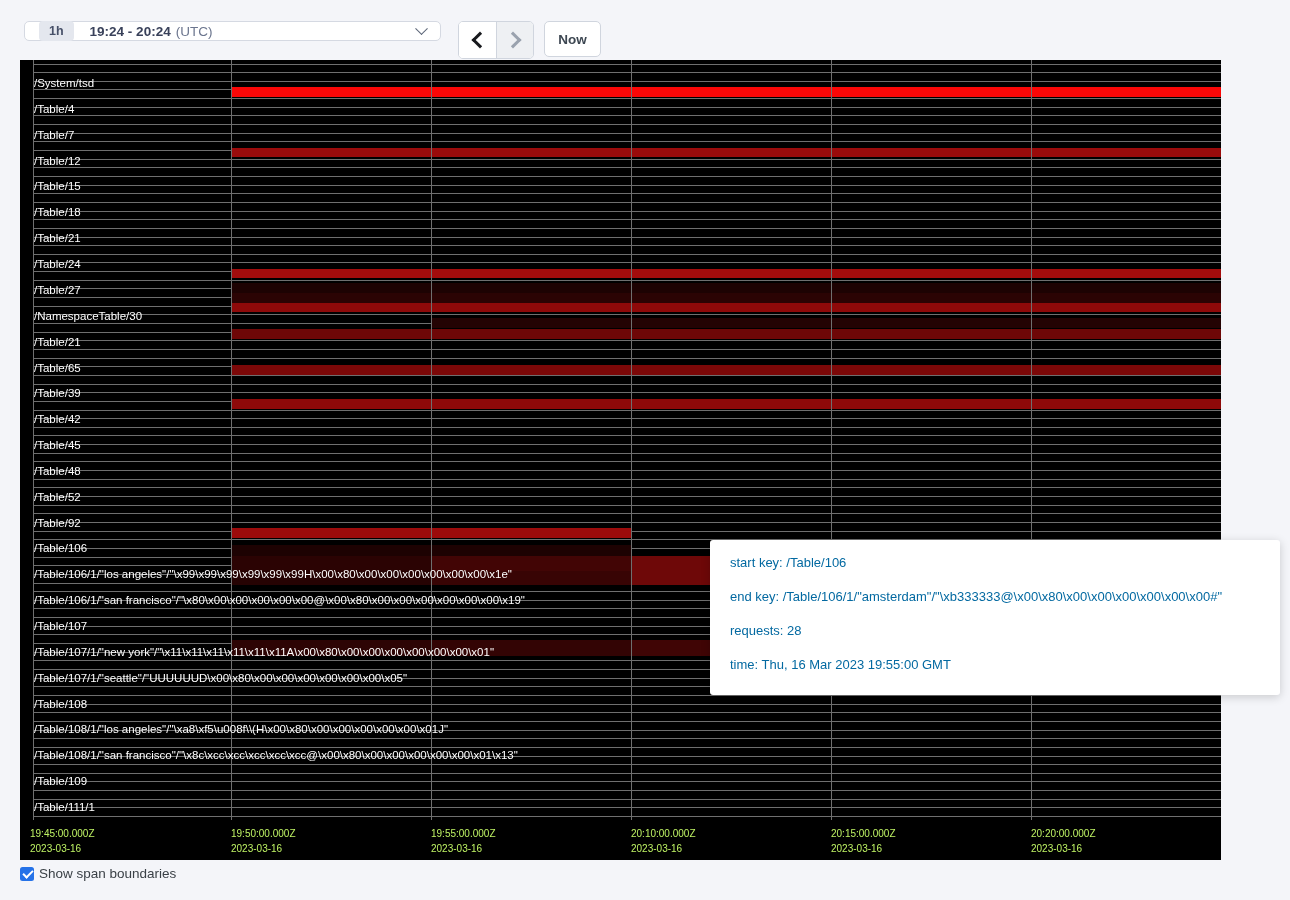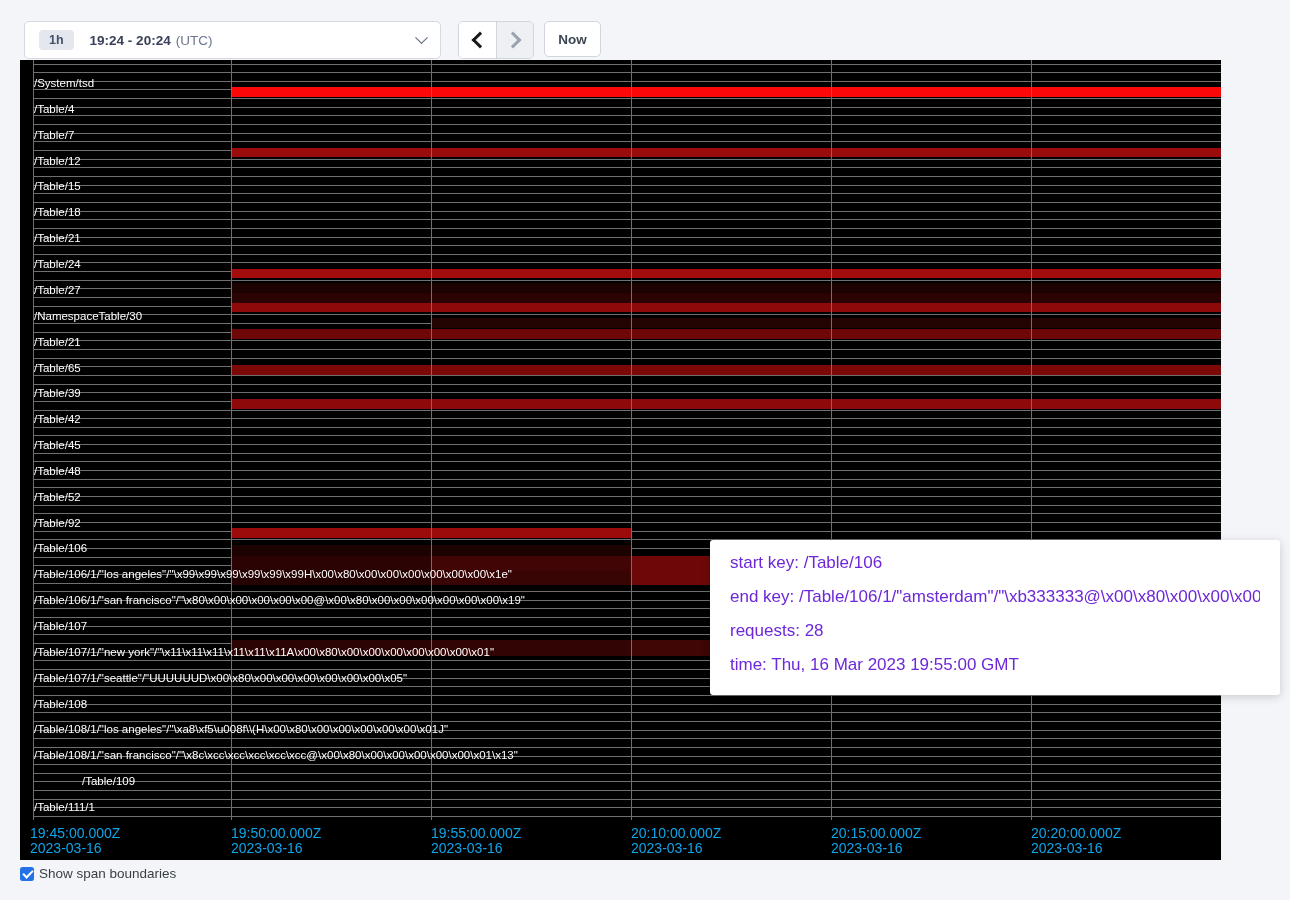--- a/index.html
+++ b/index.html
@@ -3,21 +3,21 @@
 <meta charset="utf-8">
 <style>
   html,body{margin:0;padding:0;}
   body{
     width:1290px;height:900px;position:relative;overflow:hidden;
     background:#f4f5f9;
     font-family:"Liberation Sans", sans-serif;
   }
   
   .range-select{
-    position:absolute;left:24px;top:21px;width:417px;height:38px;
+    position:absolute;left:24px;top:21px;width:417px;height:20px;
     background:#ffffff;border:1px solid #d5d9e2;border-radius:5px;
     display:flex;align-items:center;padding:0 14px;box-sizing:border-box;cursor:pointer;
   }
   .duration-badge{
     background:#e4e7ee;border-radius:4px;padding:4px 10px;
     font-size:12.5px;font-weight:bold;color:#475068;line-height:1;
   }
   .range-text{margin-left:16px;font-size:13.5px;font-weight:bold;color:#39415a;}
   .tz-text{font-weight:normal;color:#6b758e;margin-left:5px;font-size:13.5px;}
   .chevron-down{
@@ -43,29 +43,29 @@
   .kv-canvas{
     position:absolute;left:20px;top:60px;width:1201px;height:800px;
     background:#000;overflow:hidden;cursor:crosshair;
   }
   .grid-hline{position:absolute;height:1px;background:#6f6f6f;z-index:1;}
   .heat-band{position:absolute;z-index:2;}
   .grid-vline{position:absolute;width:1px;background:#6f6f6f;z-index:3;top:0;}
   .span-label{
     position:absolute;left:14px;z-index:4;color:#ffffff;font-size:11.5px;line-height:12px;white-space:nowrap;
   }
-  .x-tick{position:absolute;z-index:4;color:#0ea5e9;font-size:14px;line-height:15px;white-space:nowrap;}
+  .x-tick{position:absolute;z-index:4;color:#bef264;font-size:10px;line-height:15px;white-space:nowrap;}
   
   .kv-tooltip{
     position:absolute;left:710px;top:540px;width:570px;height:155px;box-sizing:border-box;
     background:#ffffff;border-radius:3px;box-shadow:0 2px 10px rgba(0,0,0,0.18);
     padding:13px 20px;z-index:20;
   }
   .kv-tooltip .tip-line{
-    font-size:17px;color:#6d28d9;line-height:20px;margin-bottom:14px;white-space:nowrap;overflow:hidden;
+    font-size:13px;color:#0369a1;line-height:20px;margin-bottom:14px;white-space:nowrap;overflow:hidden;
   }
   
   .footer-check{position:absolute;left:20px;top:866px;display:flex;align-items:center;}
   .checkbox{
     width:14px;height:14px;background:#2572e8;border-radius:2.5px;position:relative;cursor:pointer;flex:none;
   }
   .checkbox::after{
     content:"";position:absolute;left:4.5px;top:1.5px;width:4px;height:8px;
     border-right:2px solid #fff;border-bottom:2px solid #fff;transform:rotate(45deg);
   }
@@ -229,21 +229,21 @@
     <div class="span-label" style="top: 457px;">/Table/92</div>
     <div class="span-label" style="top: 482px;">/Table/106</div>
     <div class="span-label" style="top: 508px;">/Table/106/1/"los angeles"/"\x99\x99\x99\x99\x99\x99H\x00\x80\x00\x00\x00\x00\x00\x00\x1e"</div>
     <div class="span-label" style="top: 534px;">/Table/106/1/"san francisco"/"\x80\x00\x00\x00\x00\x00@\x00\x80\x00\x00\x00\x00\x00\x00\x19"</div>
     <div class="span-label" style="top: 560px;">/Table/107</div>
     <div class="span-label" style="top: 586px;">/Table/107/1/"new york"/"\x11\x11\x11\x11\x11\x11A\x00\x80\x00\x00\x00\x00\x00\x00\x01"</div>
     <div class="span-label" style="top: 612px;">/Table/107/1/"seattle"/"UUUUUUD\x00\x80\x00\x00\x00\x00\x00\x00\x05"</div>
     <div class="span-label" style="top: 638px;">/Table/108</div>
     <div class="span-label" style="top: 663px;">/Table/108/1/"los angeles"/"\xa8\xf5\u008f\\(H\x00\x80\x00\x00\x00\x00\x00\x01J"</div>
     <div class="span-label" style="top: 689px;">/Table/108/1/"san francisco"/"\x8c\xcc\xcc\xcc\xcc\xcc@\x00\x80\x00\x00\x00\x00\x00\x01\x13"</div>
-    <div class="span-label" style="top: 715px; margin-left: 48px;">/Table/109</div>
+    <div class="span-label" style="top: 715px;">/Table/109</div>
     <div class="span-label" style="top: 741px;">/Table/111/1</div>
     <div class="x-tick" style="left: 10px; top: 766px;">19:45:00.000Z</div>
     <div class="x-tick" style="left: 10px; top: 781px;">2023-03-16</div>
     <div class="x-tick" style="left: 211px; top: 766px;">19:50:00.000Z</div>
     <div class="x-tick" style="left: 211px; top: 781px;">2023-03-16</div>
     <div class="x-tick" style="left: 411px; top: 766px;">19:55:00.000Z</div>
     <div class="x-tick" style="left: 411px; top: 781px;">2023-03-16</div>
     <div class="x-tick" style="left: 611px; top: 766px;">20:10:00.000Z</div>
     <div class="x-tick" style="left: 611px; top: 781px;">2023-03-16</div>
     <div class="x-tick" style="left: 811px; top: 766px;">20:15:00.000Z</div>

